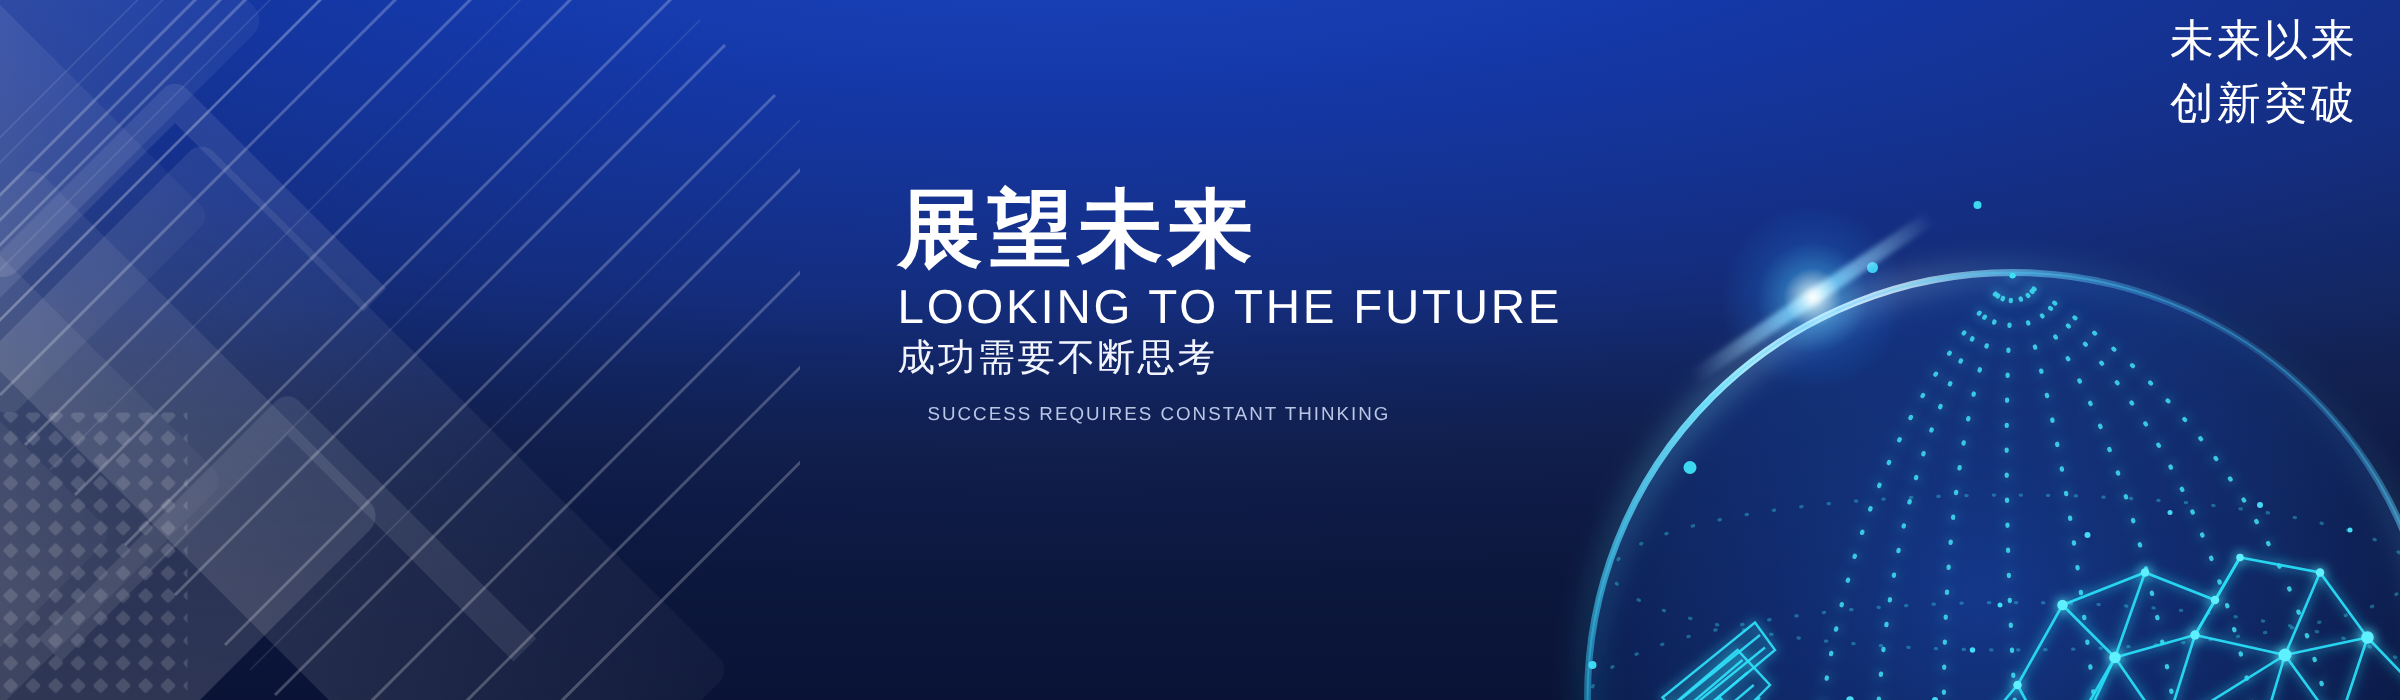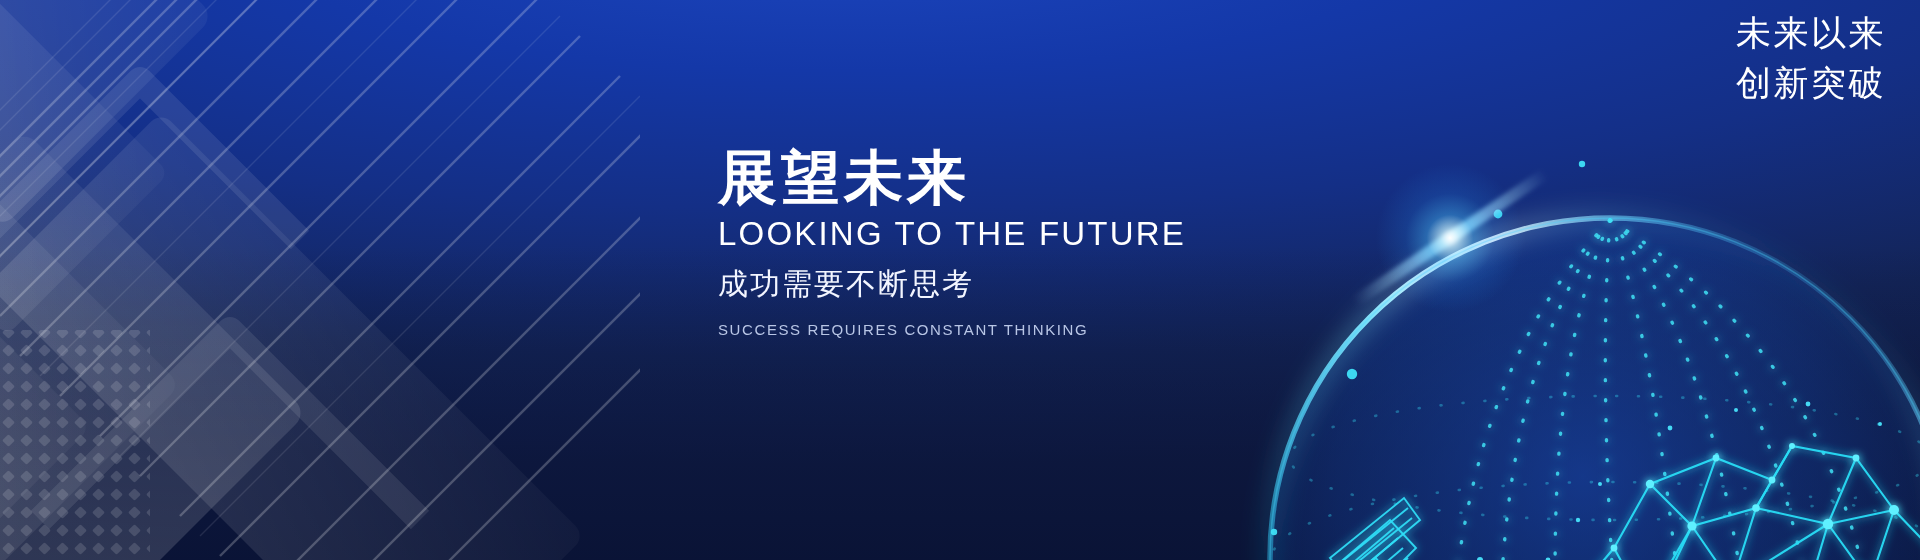--- a/index.html
+++ b/index.html
@@ -63,53 +63,53 @@
     pointer-events:none;
   }
 
   
   .copy{
     position:absolute;
     left:718px; top:148px;
     z-index:6;
   }
   .title-cn{
-    font-size:59px;
+    font-size:68px;
     font-weight:bold;
     color:#ffffff;
     letter-spacing:4px;
     line-height:1.04;
     white-space:nowrap;
   }
   .title-en{
     margin-top:8px;
-    font-size:33px;
+    font-size:38px;
     font-weight:300;
     color:#ffffff;
     letter-spacing:2.2px;
     line-height:1.05;
     white-space:nowrap;
   }
   .sub-cn{
-    margin-top:12px;
     font-size:30px;
     font-weight:400;
     color:#f2f5ff;
     letter-spacing:2px;
     line-height:1.36;
     white-space:nowrap;
   }
   .sub-en{
     margin-top:12px;
     font-size:15px;
     font-weight:400;
     color:#b9c6e6;
     letter-spacing:1.6px;
     line-height:1.68;
     white-space:nowrap;
+    margin-left:24px;
   }
 
   .corner-cn{
     position:absolute;
     right:34px; top:8px;
     z-index:6;
     text-align:right;
     font-size:35px;
     font-weight:400;
     color:#ffffff;

